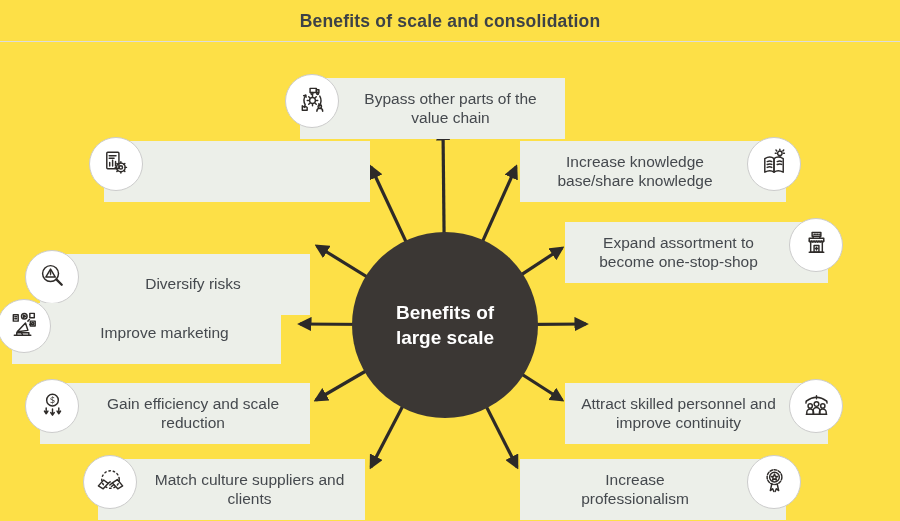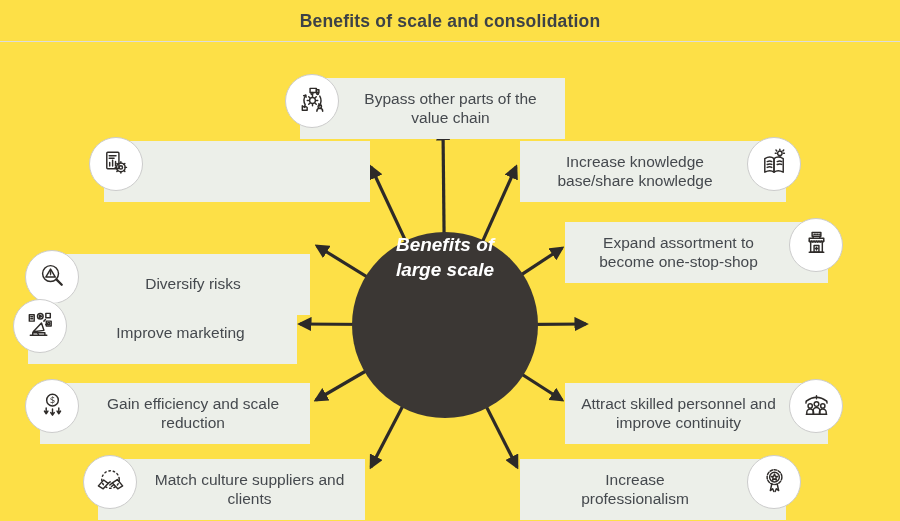--- a/index.html
+++ b/index.html
@@ -8,21 +8,21 @@
     font-family:"Liberation Sans","DejaVu Sans",sans-serif;
   }
   .title{
     position:absolute;top:11px;left:0;width:100%;text-align:center;
     font-size:17.5px;font-weight:bold;color:#3d4247;letter-spacing:.2px;
   }
   .divider{position:absolute;top:41px;left:0;width:900px;border-top:1px solid #dcdcdc;height:0;}
   .arrows{position:absolute;left:0;top:0;width:900px;height:521px;}
   .center-circle{
     position:absolute;left:352px;top:232px;width:186px;height:186px;border-radius:50%;
-    background:#3b3734;display:flex;align-items:flex-start;justify-content:center;text-align:center;font-style:italic;
+    background:#3b3734;display:flex;align-items:center;justify-content:center;text-align:center;
   }
   .center-circle .ctext{width:118px;color:#ffffff;font-weight:bold;font-size:19px;line-height:1.32;}
   .item{
     position:absolute;height:61px;background:#ecefe9;display:flex;align-items:center;justify-content:center;
   }
   .item .label{
     font-size:15.5px;color:#45494e;line-height:1.22;text-align:center;display:block;
   }
   .item.left{padding:0 10px 0 46px;}
   .item.right{padding:0 46px 0 10px;}
@@ -33,21 +33,21 @@
   }
   .item.left  .icon-circle{left:-15px;}
   .item.right .icon-circle{right:-15px;}
   .icon-circle svg{width:33px;height:33px;}
   .ic{stroke:#2e2b29;fill:none;stroke-width:1.5;stroke-linecap:round;stroke-linejoin:round;}
   
   .item{box-sizing:border-box;}
   .i1 {left:300px;top:78px; width:265px;}
   .i2 {left:104px;top:141px;width:266px;}
   .i3 {left:40px; top:222px;width:270px;margin-top:32px;}
-  .i4 {left:28px; top:303px;width:269px;}
+  .i4 {left:12px; top:303px;width:269px;}
   .i5 {left:40px; top:383px;width:270px;}
   .i6 {left:98px; top:459px;width:267px;}
   .i7 {left:520px;top:141px;width:266px;}
   .i8 {left:565px;top:222px;width:263px;}
   .i9 {left:588px;top:303px;width:272px;}
   .i10{left:565px;top:383px;width:263px;}
   .i11{left:520px;top:459px;width:266px;}
   .i11 .label{max-width:130px;}
 </style>
 </head>

